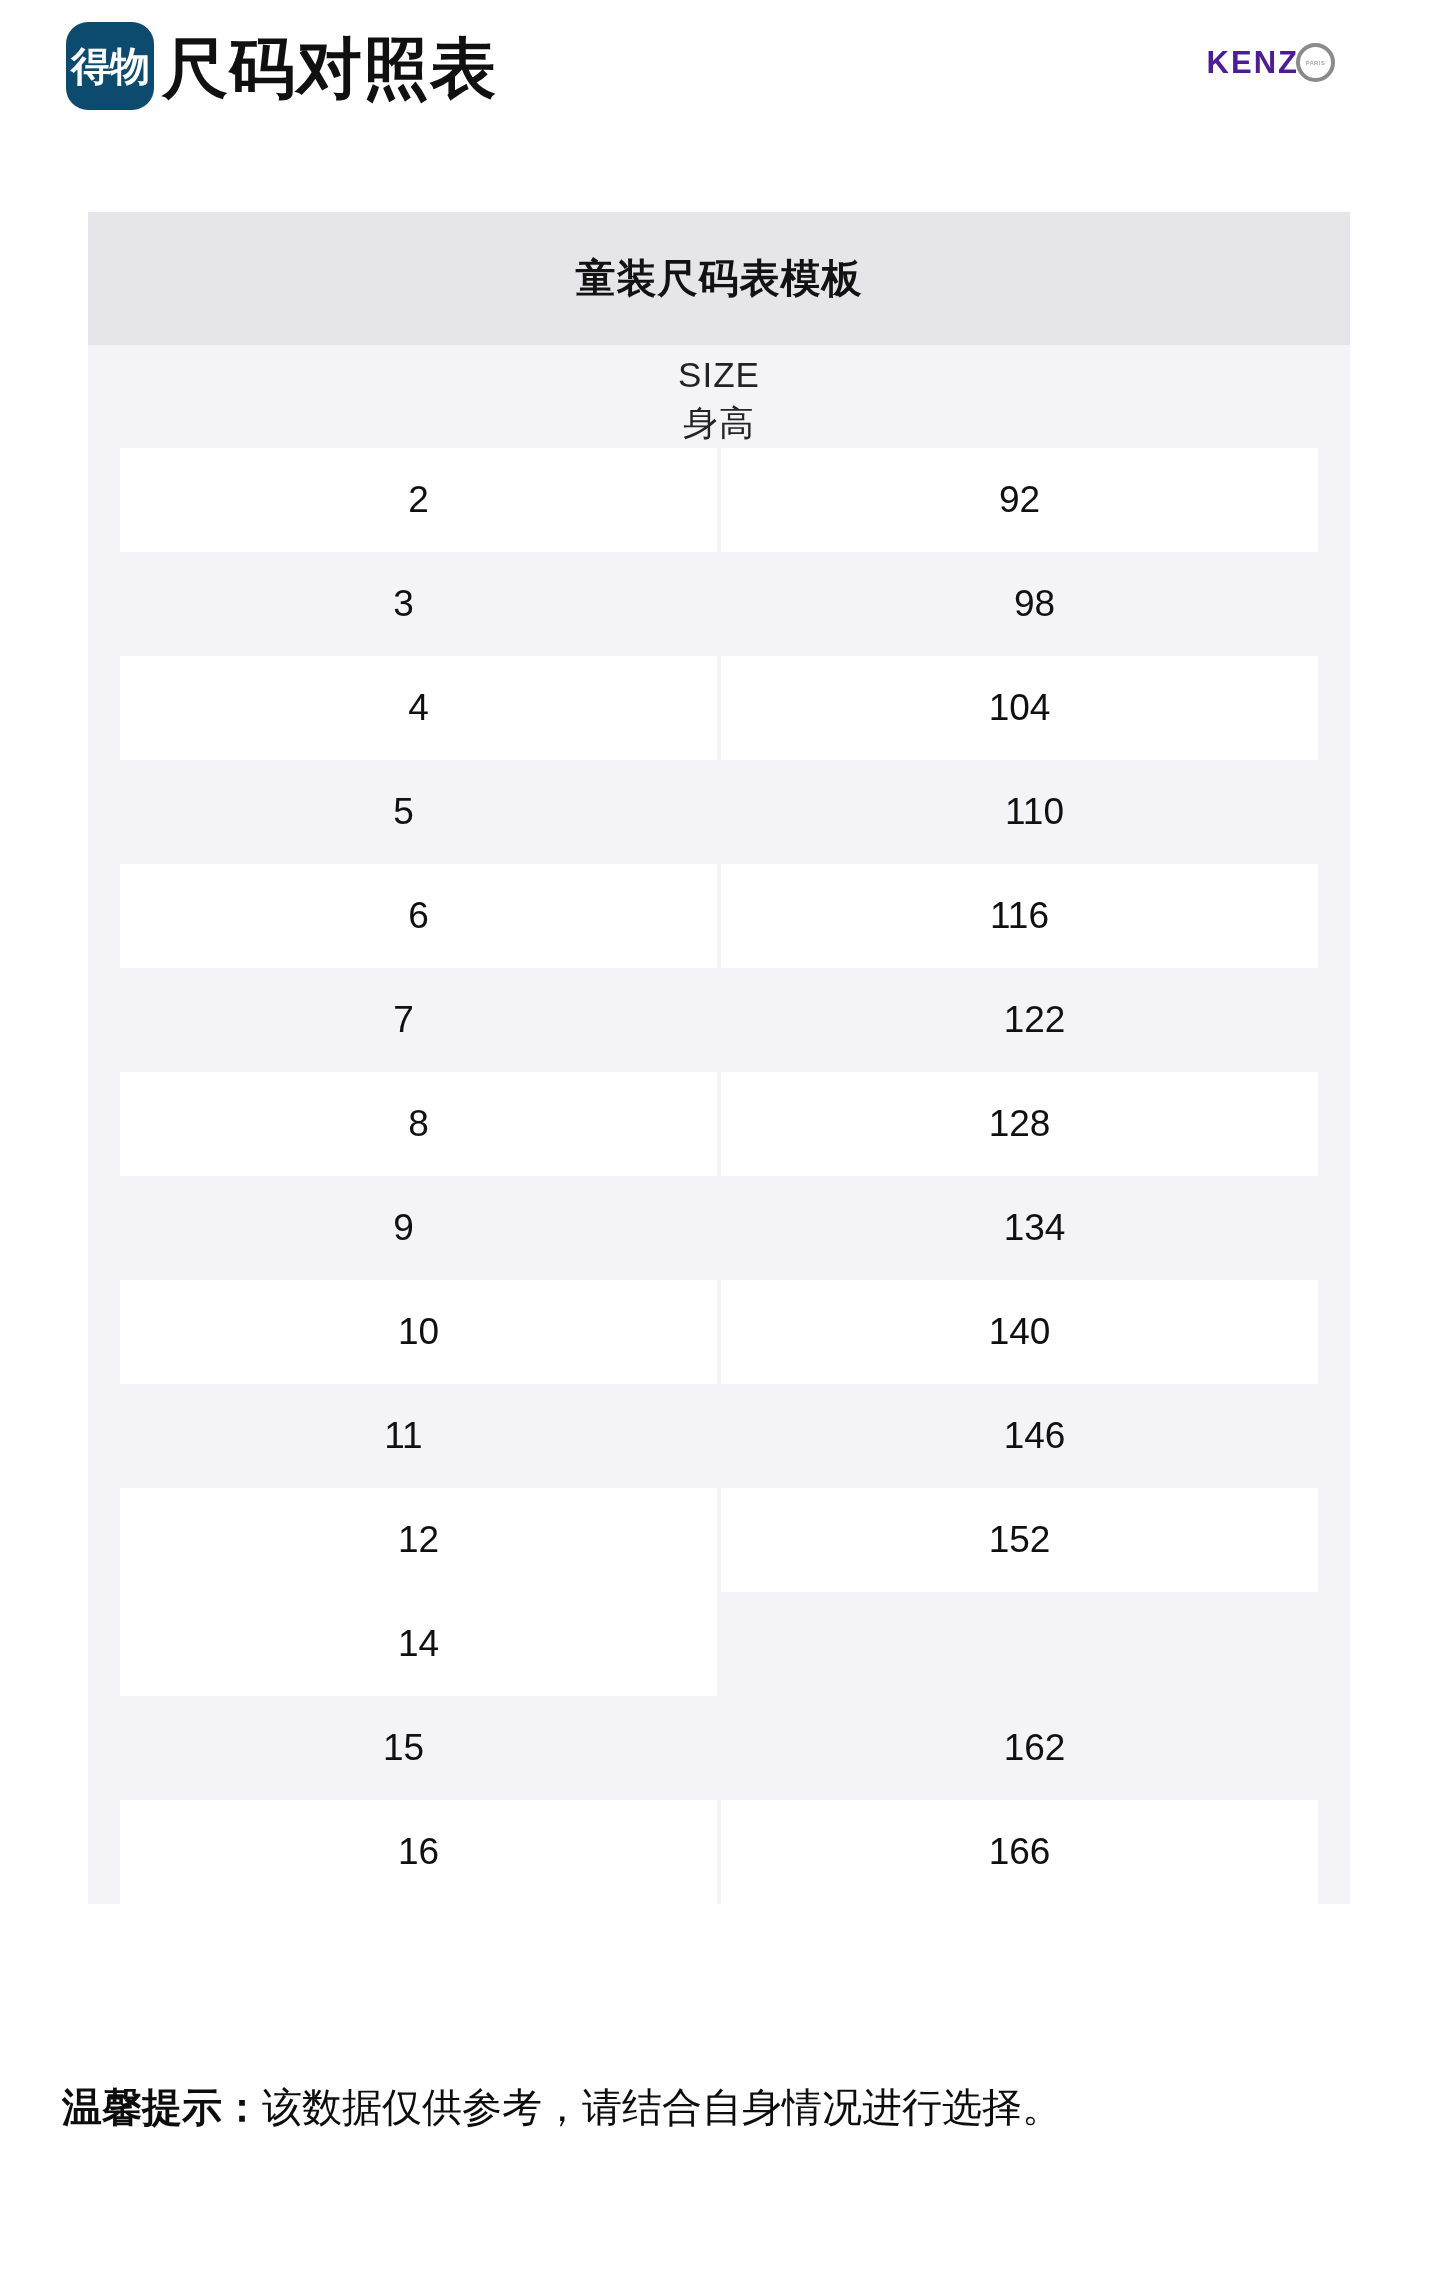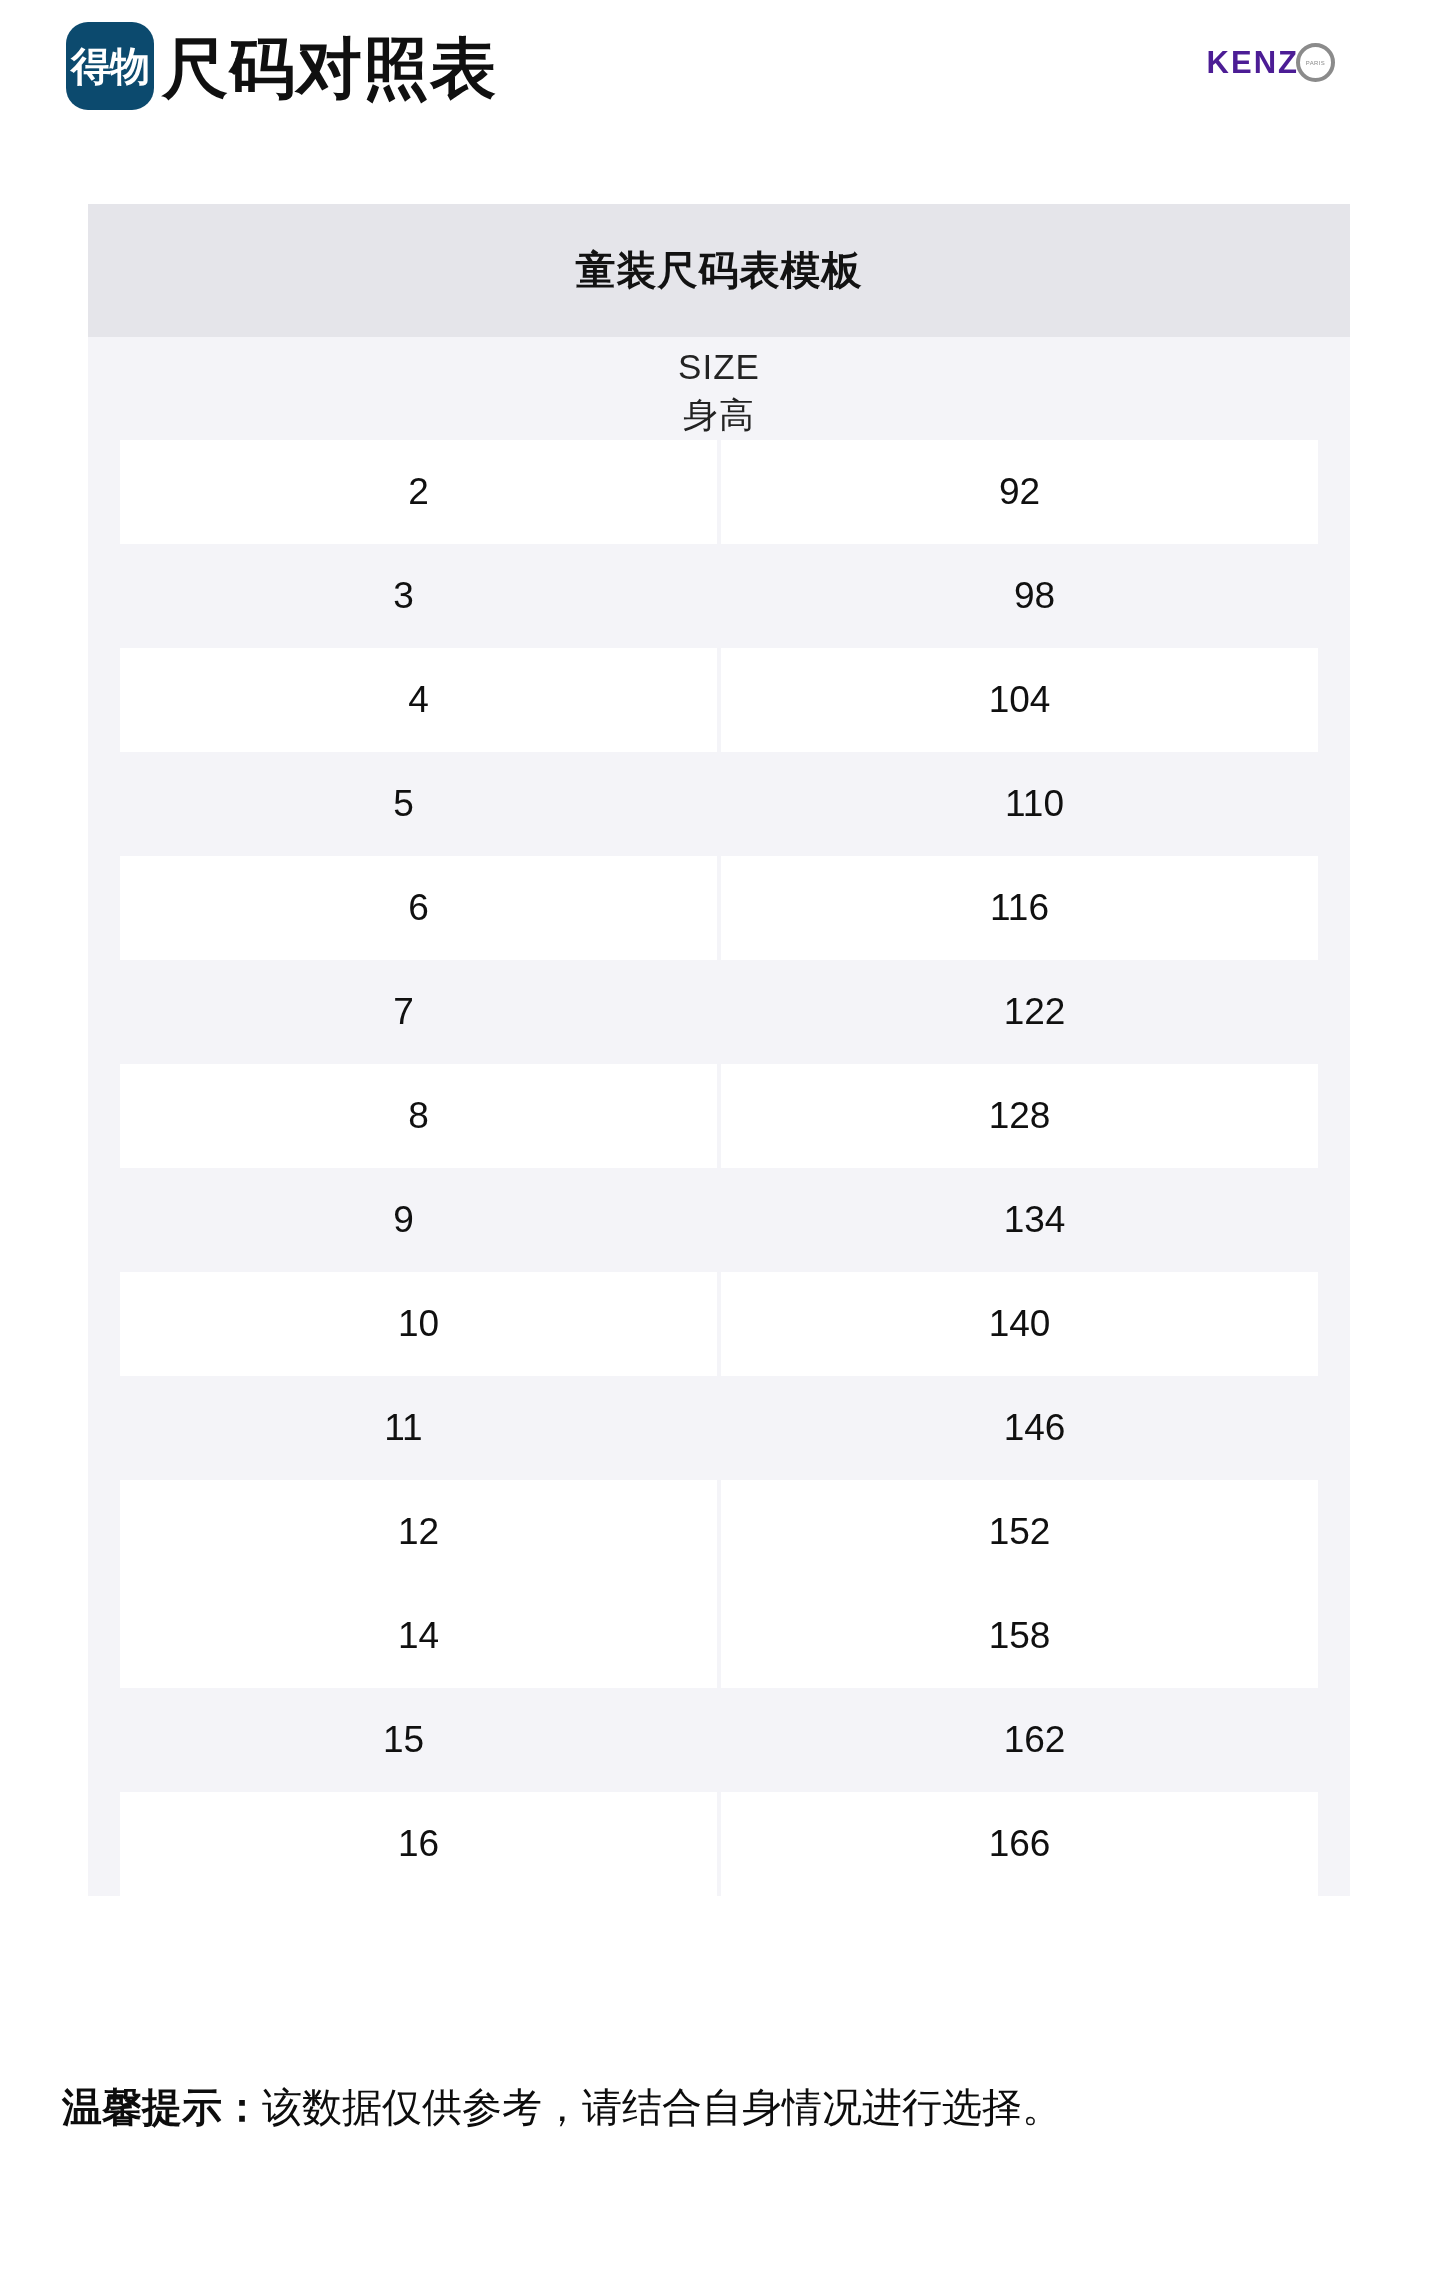--- a/index.html
+++ b/index.html
@@ -87,21 +87,21 @@
     color: #8b8b8b;
     letter-spacing: 0.5px;
     transform: scale(0.85);
     font-family: "Liberation Sans", sans-serif;
   }
 
   
   .size-table {
     position: absolute;
     left: 88px;
-    top: 204px;
+    top: 212px;
     width: 1262px;
   }
   .table-caption {
     background: #e5e5ea;
     height: 133px;
     display: flex;
     align-items: center;
     justify-content: center;
     font-size: 40px;
     font-weight: 600;
@@ -236,21 +236,20 @@
         <div class="row">
           <div class="cell left">11</div>
           <div class="cell right">146</div>
         </div>
         <div class="row alt">
           <div class="cell left">12</div>
           <div class="cell right">152</div>
         </div>
         <div class="row alt">
           <div class="cell left">14</div>
-          <div class="cell right">158</div>
         </div>
         <div class="row">
           <div class="cell left">15</div>
           <div class="cell right">162</div>
         </div>
         <div class="row alt">
           <div class="cell left">16</div>
           <div class="cell right">166</div>
         </div>
       </div>

